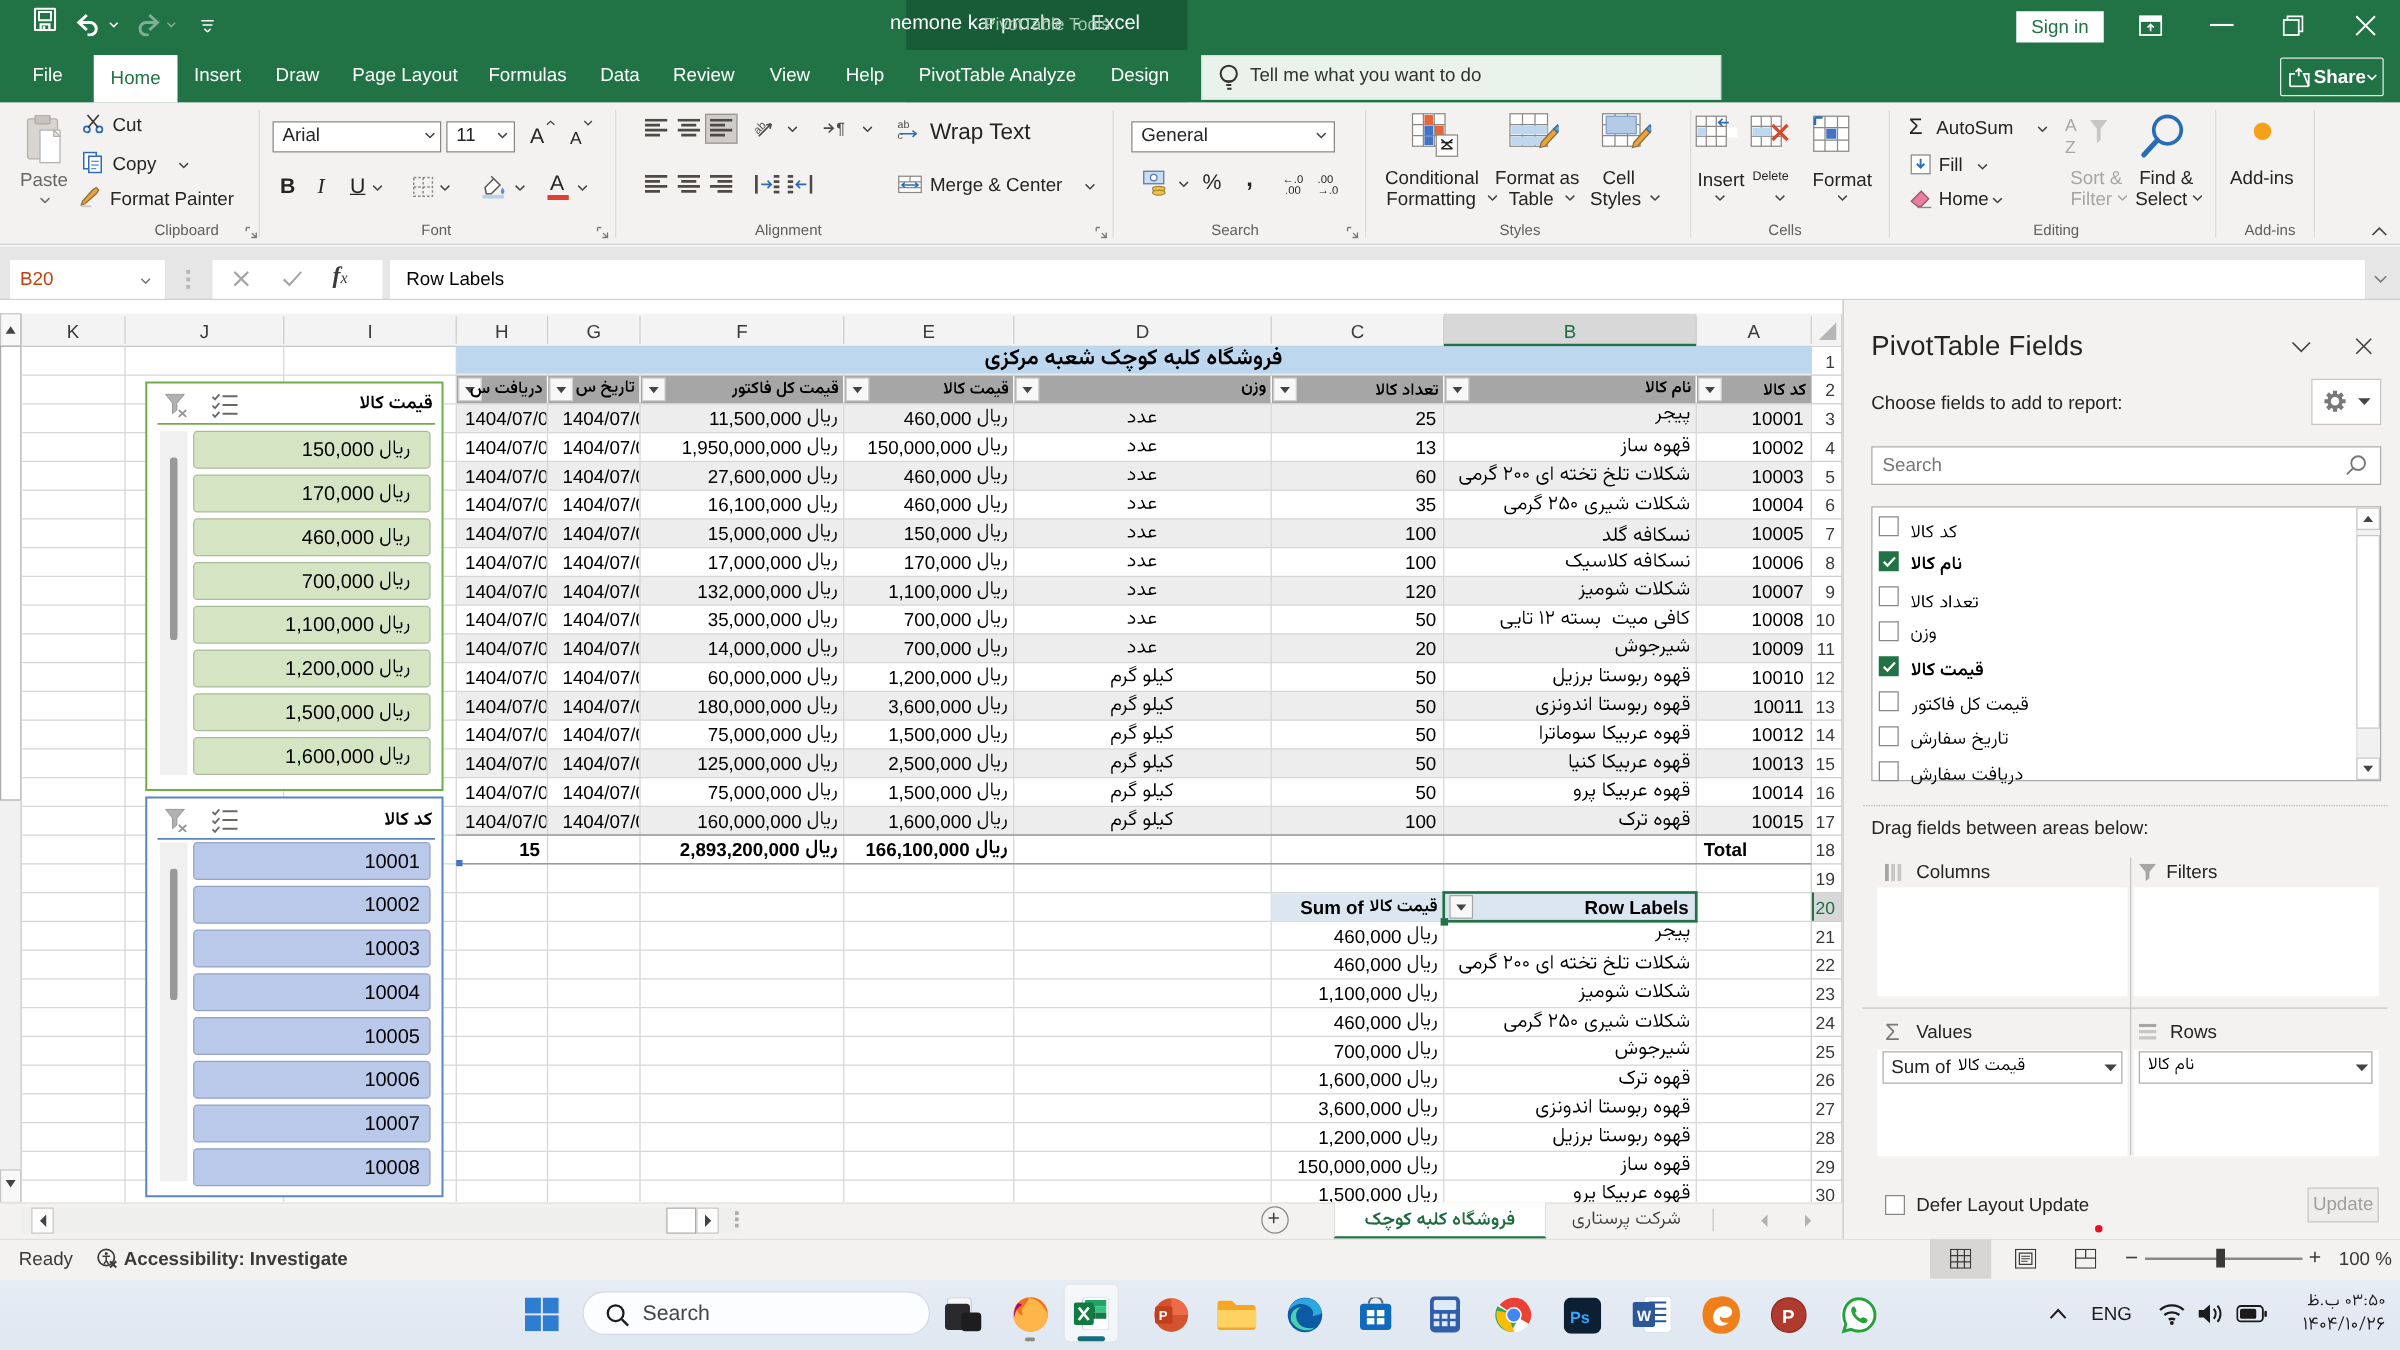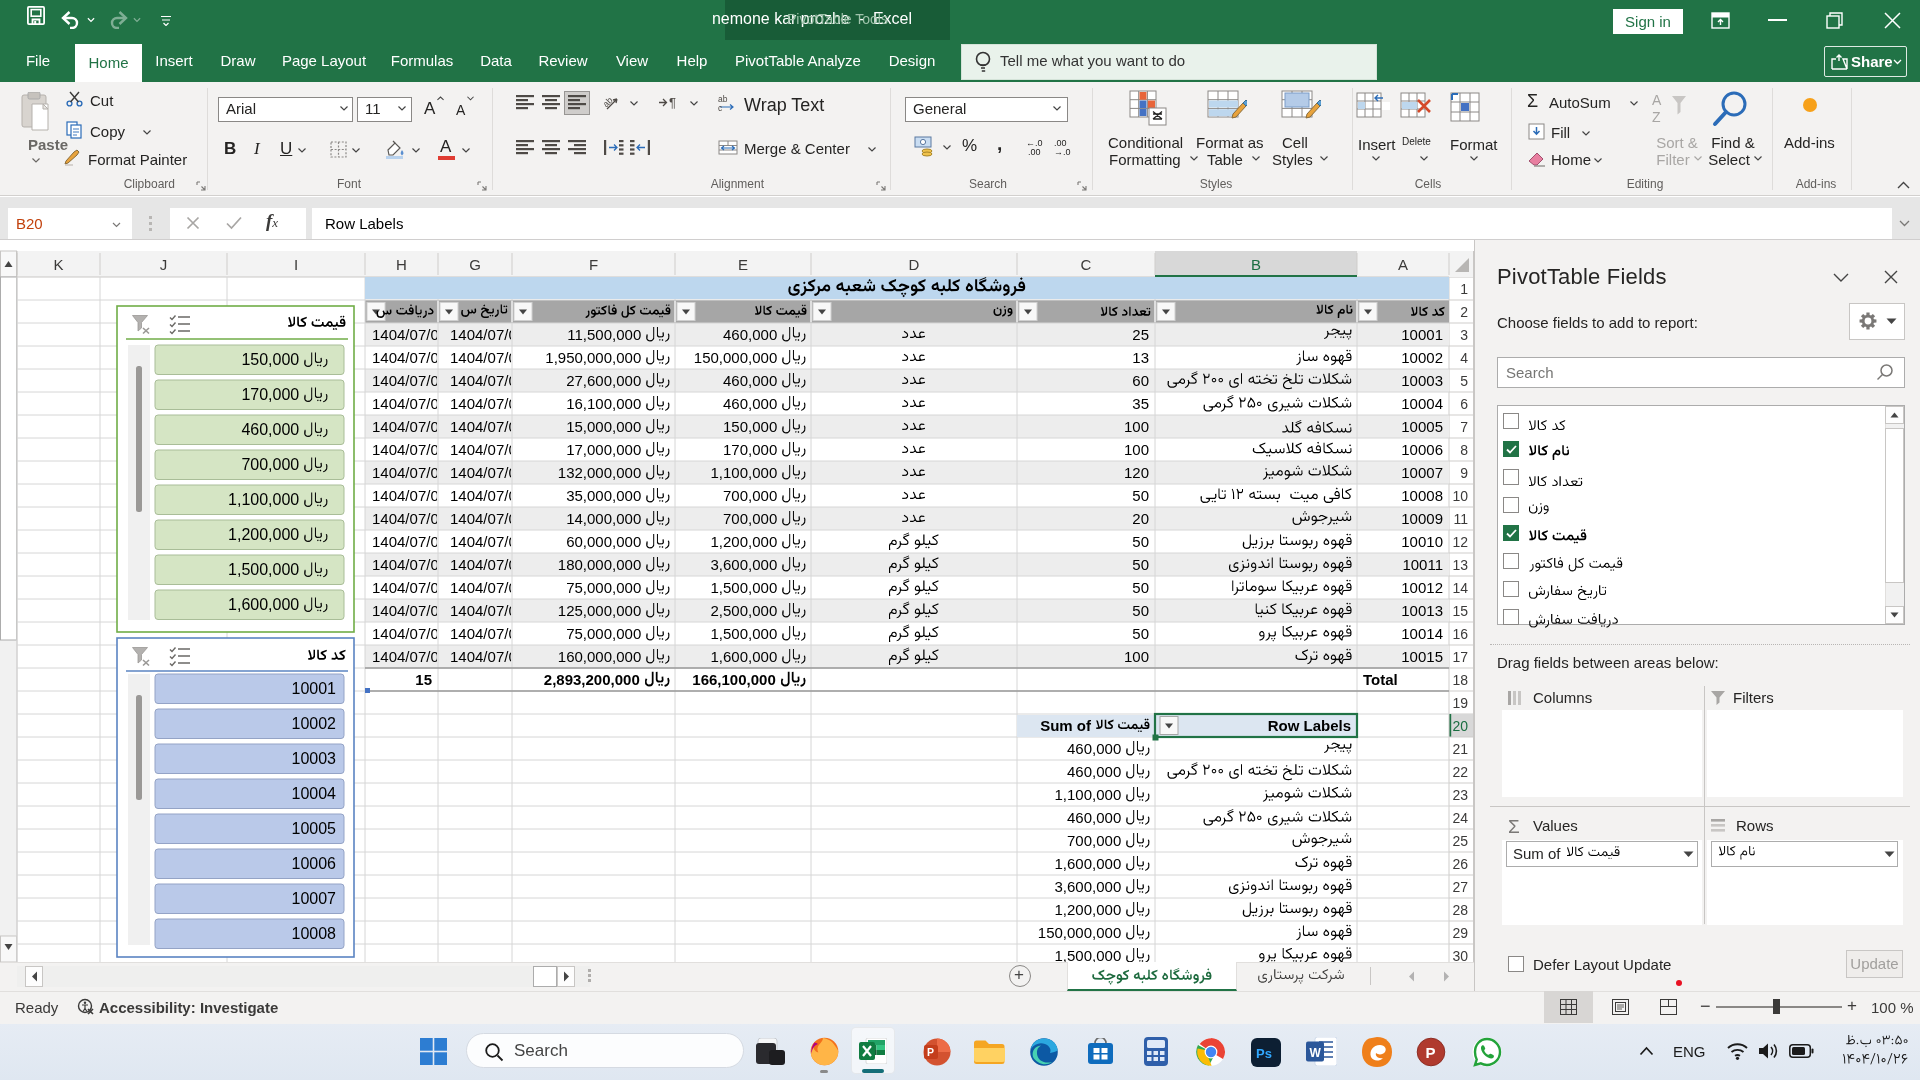--- a/index.html
+++ b/index.html
@@ -58,21 +58,21 @@
     <path d="M8 8 V2 M5.5 4.5 L8 2 l2.5 2.5" fill="none" stroke="#fff" stroke-width="1.4"></path>
   </svg>
 <div class="ab" style="left:1851px;top:53px;font-size:15px;color:#fff;font-weight:bold">Share</div>
 <svg class="ab" style="left:1893px;top:59px" width="9" height="6" viewBox="0 0 9 6">
     <path d="M1 1 l3.5 3.5 L8 1" stroke="#fff" stroke-width="1.3" fill="none"></path>
   </svg><div class="ab" style="left:0;top:82px;width:1920px;height:114px;background:#f3f2f1;border-bottom:1px solid #d2d0ce"></div><div class="ab" style="left:207px;top:88px;width:1px;height:102px;background:#dedcda"></div><div class="ab" style="left:492px;top:88px;width:1px;height:102px;background:#dedcda"></div><div class="ab" style="left:890px;top:88px;width:1px;height:102px;background:#dedcda"></div><div class="ab" style="left:1092px;top:88px;width:1px;height:102px;background:#dedcda"></div><div class="ab" style="left:1352px;top:88px;width:1px;height:102px;background:#dedcda"></div><div class="ab" style="left:1511px;top:88px;width:1px;height:102px;background:#dedcda"></div><div class="ab" style="left:1772px;top:88px;width:1px;height:102px;background:#dedcda"></div><div class="ab" style="left:1851px;top:88px;width:1px;height:102px;background:#dedcda"></div><svg class="ab" style="left:18px;top:92px" width="38" height="42" viewBox="0 0 38 42">
     <rect x="4" y="3" width="24" height="32" rx="2" fill="#d8d4cf" stroke="#b5b1ac"></rect>
     <rect x="10" y="0" width="12" height="7" rx="1.5" fill="#c6c2bd" stroke="#aaa"></rect>
     <path d="M14 12 h16 v26 h-16 z" fill="#fff" stroke="#b5b1ac"></path>
     <path d="M25 12 l5 5 h-5 z" fill="#e8e6e3" stroke="#b5b1ac"></path>
-  </svg><div class="ab" style="left:28px;top:136px;font-size:15px;color:#6a6865;font-weight:bold;white-space:nowrap">Paste</div><svg class="ab" style="left:32px;top:158px" width="8" height="5" viewBox="0 0 8 5">
+  </svg><div class="ab" style="left:16px;top:136px;font-size:15px;color:#6a6865;font-weight:normal;white-space:nowrap">Paste</div><svg class="ab" style="left:32px;top:158px" width="8" height="5" viewBox="0 0 8 5">
     <path d="M0.5 0.5 L4 4 L7.5 0.5" stroke="#6a6865" stroke-width="1.2" fill="none"></path>
   </svg><svg class="ab" style="left:66px;top:91px" width="17" height="16" viewBox="0 0 17 16">
     <circle cx="3.5" cy="12.5" r="2.4" fill="none" stroke="#2b6cb8" stroke-width="1.4"></circle>
     <circle cx="13.5" cy="12.5" r="2.4" fill="none" stroke="#2b6cb8" stroke-width="1.4"></circle>
     <path d="M4.5 11 L13 1 M12.5 11 L4 1" stroke="#3b3a39" stroke-width="1.4"></path>
   </svg><div class="ab" style="left:90px;top:92px;font-size:15px;color:#252423;font-weight:normal;white-space:nowrap">Cut</div><svg class="ab" style="left:66px;top:121px" width="17" height="18" viewBox="0 0 17 18">
     <rect x="1" y="1" width="10" height="13" fill="#fff" stroke="#2b6cb8" stroke-width="1.2"></rect>
     <rect x="5" y="4" width="10" height="13" fill="#fff" stroke="#2b6cb8" stroke-width="1.2"></rect>
     <path d="M7 8 h6 M7 11 h6 M7 14 h4" stroke="#2b6cb8" stroke-width="0.9"></path>
   </svg><div class="ab" style="left:90px;top:123px;font-size:15px;color:#252423;font-weight:normal;white-space:nowrap">Copy</div><svg class="ab" style="left:143px;top:130px" width="8" height="5" viewBox="0 0 8 5">
@@ -165,21 +165,21 @@
   </svg><svg class="ab" style="left:718px;top:94px" width="20" height="17" viewBox="0 0 20 17">
     <text x="0" y="8" font-size="8.5" fill="#4e4a46" font-family="Liberation Sans">ab</text>
     <path d="M2 13 h13 M12 10.5 l3 2.5 -3 2.5" stroke="#2b6cb8" stroke-width="1.2" fill="none"></path>
     <text x="0" y="17" font-size="8.5" fill="#4e4a46" font-family="Liberation Sans">c</text>
   </svg><div class="ab" style="left:744px;top:95px;font-size:18px;color:#252423;font-weight:normal;white-space:nowrap">Wrap Text</div><svg class="ab" style="left:718px;top:140px" width="20" height="15" viewBox="0 0 20 15">
     <rect x="1" y="1" width="18" height="13" fill="#fff" stroke="#8b8886"></rect>
     <path d="M1 5.5 h18 M1 10 h18 M10 1 v4.5" stroke="#8b8886"></path>
     <path d="M4 8 h12 M6 6 l-2.5 2 2.5 2 M14 6 l2.5 2 -2.5 2" stroke="#2b6cb8" stroke-width="1.2" fill="none"></path>
   </svg><div class="ab" style="left:744px;top:140px;font-size:15px;color:#252423;font-weight:normal;white-space:nowrap">Merge &amp; Center</div><svg class="ab" style="left:868px;top:147px" width="8" height="5" viewBox="0 0 8 5">
     <path d="M0.5 0.5 L4 4 L7.5 0.5" stroke="#444" stroke-width="1.2" fill="none"></path>
-  </svg><div class="ab" style="left:604px;top:177px;width:160px;text-align:right;font-size:12px;color:#605e5c">Alignment</div><svg class="ab" style="left:876px;top:181px" width="10" height="10" viewBox="0 0 10 10">
+  </svg><div class="ab" style="left:604px;top:177px;width:160px;text-align:left;font-size:12px;color:#605e5c">Alignment</div><svg class="ab" style="left:876px;top:181px" width="10" height="10" viewBox="0 0 10 10">
     <path d="M1 1 h3 M1 1 v3 M9 5 v4 h-4 M9 9 L5.5 5.5 M9 9 l0 -3 M9 9 l-3 0" stroke="#7a7876" stroke-width="1.1" fill="none"></path>
   </svg><div class="ab" style="left:905px;top:97px;width:163px;height:25px;background:#fff;border:1px solid #8a8886"></div><div class="ab" style="left:913px;top:100px;font-size:15px;color:#252423;font-weight:normal;white-space:nowrap">General</div><svg class="ab" style="left:1053px;top:106px" width="8" height="5" viewBox="0 0 8 5">
     <path d="M0.5 0.5 L4 4 L7.5 0.5" stroke="#444" stroke-width="1.2" fill="none"></path>
   </svg><svg class="ab" style="left:914px;top:135px" width="24" height="22" viewBox="0 0 24 22">
     <rect x="1" y="2" width="16" height="10" fill="#c9ddf2" stroke="#5a78a0"></rect>
     <circle cx="9" cy="7" r="2.6" fill="#fff" stroke="#5a78a0"></circle>
     <ellipse cx="13" cy="16" rx="5" ry="2" fill="#f0c24b" stroke="#a8862a"></ellipse>
     <ellipse cx="13" cy="19" rx="5" ry="2" fill="#f0c24b" stroke="#a8862a"></ellipse>
   </svg><svg class="ab" style="left:943px;top:145px" width="8" height="5" viewBox="0 0 8 5">
     <path d="M0.5 0.5 L4 4 L7.5 0.5" stroke="#444" stroke-width="1.2" fill="none"></path>

